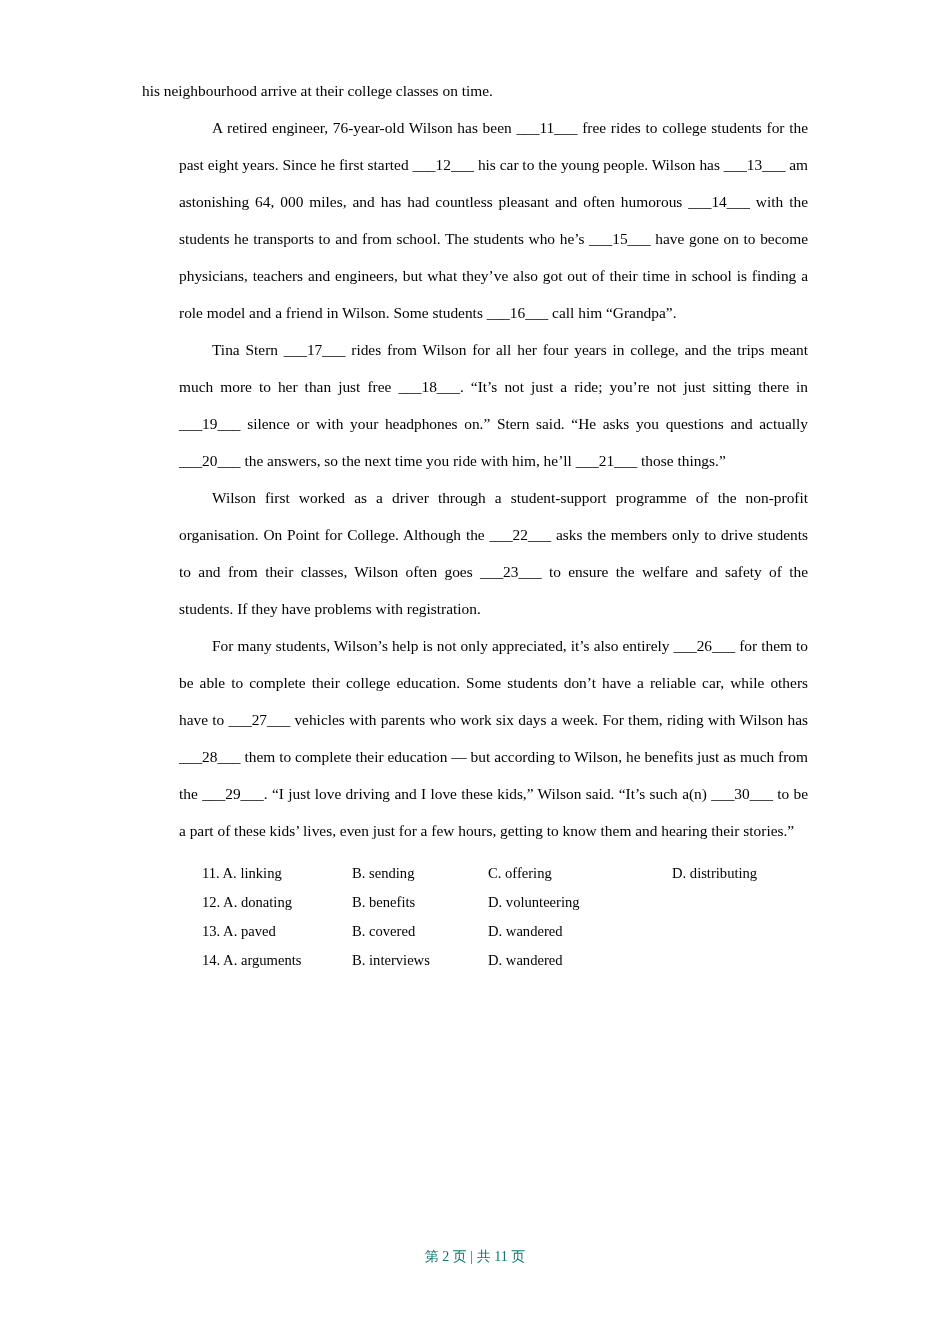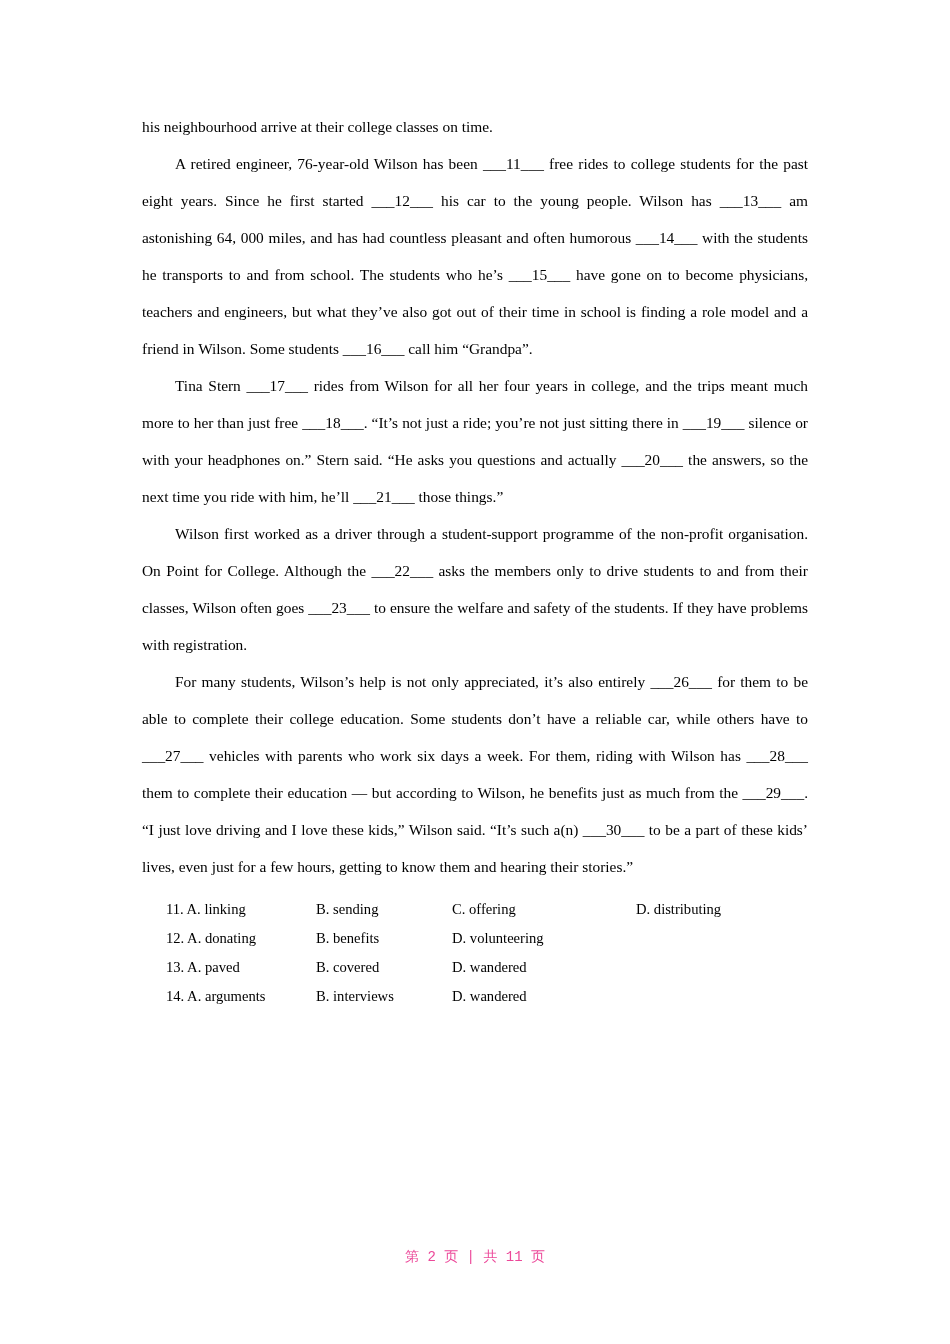--- a/index.html
+++ b/index.html
@@ -14,61 +14,63 @@
     color: #000000;
     position: relative;
     overflow: hidden;
   }
   .page {
     position: absolute;
     left: 0; top: 0;
     width: 950px;
     height: 1344px;
     box-sizing: border-box;
-    padding: 108px 142px 0 142px;
+    padding: 72px 142px 0 142px;
   }
   .body-text {
     font-size: 15.4px;
     line-height: 37px;
     text-align: justify;
     text-justify: inter-word;
   }
   .para {
     margin: 0;
     text-indent: 0;
   }
   .para.indent {
     text-indent: 33px;
+    margin-left: 37px;
   }
   .options {
     margin-top: 10px;
     margin-left: 24px;
   }
   .opt-row {
     display: flex;
     font-size: 14.6px;
     line-height: 29px;
     white-space: nowrap;
+    margin-left: 36px;
   }
   .opt-num {
     width: 150px;
     flex: 0 0 150px;
   }
   .opt-b { width: 136px; flex: 0 0 136px; }
   .opt-c { width: 184px; flex: 0 0 184px; }
   .opt-d { flex: 0 0 auto; }
   .footer {
     position: absolute;
     left: 0;
     bottom: 78px;
     width: 950px;
     text-align: center;
     font-size: 14px;
-    font-family: Liberation Mono, monospace;
-    color: #ec4899;
+    font-family: Liberation Serif, serif;
+    color: #0f766e;
   }
 </style>
 </head>
 <body>
 
 <div class="page">
 
   <div class="body-text">
     <p class="para">his neighbourhood arrive at their college classes on time.</p>
     <p class="para indent">A retired engineer, 76-year-old Wilson has been ___11___ free rides to college students for the past eight years. Since he first started ___12___ his car to the young people. Wilson has ___13___ am astonishing 64, 000 miles, and has had countless pleasant and often humorous ___14___ with the students he transports to and from school. The students who he’s ___15___ have gone on to become physicians, teachers and engineers, but what they’ve also got out of their time in school is finding a role model and a friend in Wilson. Some students ___16___ call him “Grandpa”.</p>

